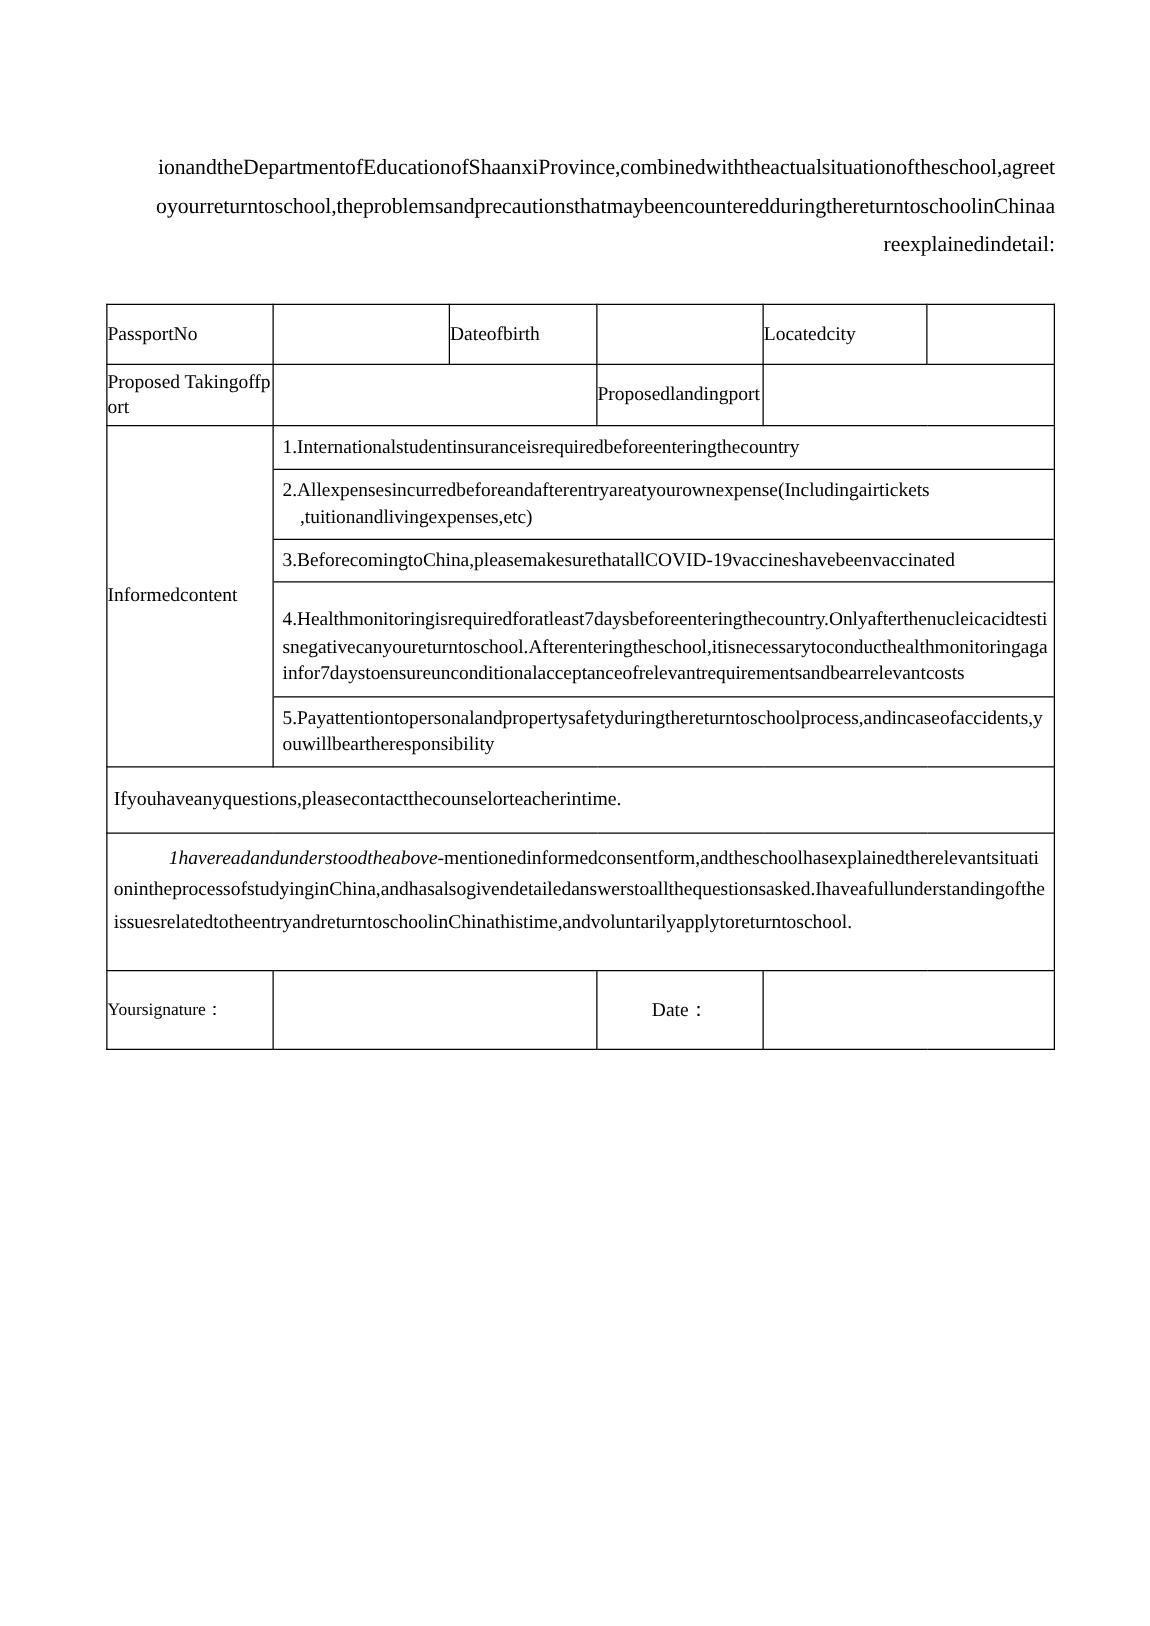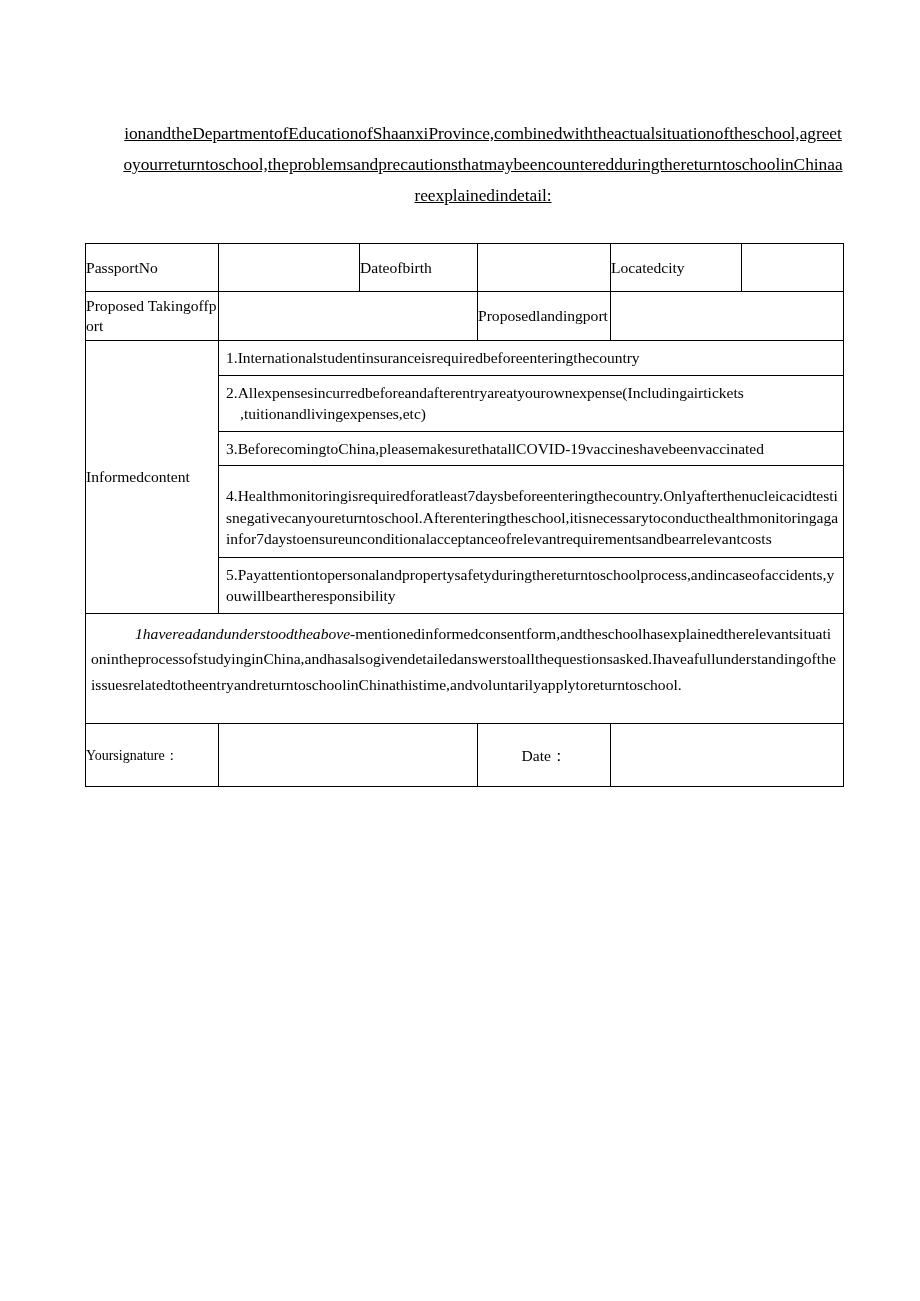--- a/index.html
+++ b/index.html
@@ -25,25 +25,24 @@
   }
 
   
   .intro {
     position: absolute;
     left: 122px;
     top: 118px;
     width: 722px;
     font-size: 17.4px;
     line-height: 31px;
-    text-align: center;
+    text-align: right;
     word-break: break-all;
     overflow-wrap: anywhere;
     letter-spacing: -0.05px;
-    text-decoration: underline;
   }
 
   
   .form-table {
     position: absolute;
     left: 85px;
     top: 243px;
     width: 758px;
     border-collapse: collapse;
     table-layout: fixed;
@@ -198,20 +197,23 @@
                 <td class="item-4"><span>4.Healthmonitoringisrequiredforatleast7daysbeforeenteringthecountry.Onlyafterthenucleicacidtestisnegativecanyoureturntoschool.Afterenteringtheschool,itisnecessarytoconducthealthmonitoringagainfor7daystoensureunconditionalacceptanceofrelevantrequirementsandbearrelevantcosts</span></td>
               </tr>
               <tr>
                 <td><span>5.Payattentiontopersonalandpropertysafetyduringthereturntoschoolprocess,andincaseofaccidents,youwillbeartheresponsibility</span></td>
               </tr>
             </tbody>
           </table>
         </td>
       </tr>
 
+      <tr class="questions-row">
+        <td colspan="6">Ifyouhaveanyquestions,pleasecontactthecounselorteacherintime.</td>
+      </tr>
 
       <tr class="consent-row">
         <td colspan="6"><span class="consent-indent">1havereadandunderstoodtheabove-</span><span>mentionedinformedconsentform,andtheschoolhasexplainedtherelevantsituationintheprocessofstudyinginChina,andhasalsogivendetailedanswerstoallthequestionsasked.IhaveafullunderstandingoftheissuesrelatedtotheentryandreturntoschoolinChinathistime,andvoluntarilyapplytoreturntoschool.</span></td>
       </tr>
 
       <tr class="sign-row">
         <td class="sign-label">Yoursignature：</td>
         <td colspan="2"></td>
         <td class="date-label">Date：</td>
         <td colspan="2"></td>

